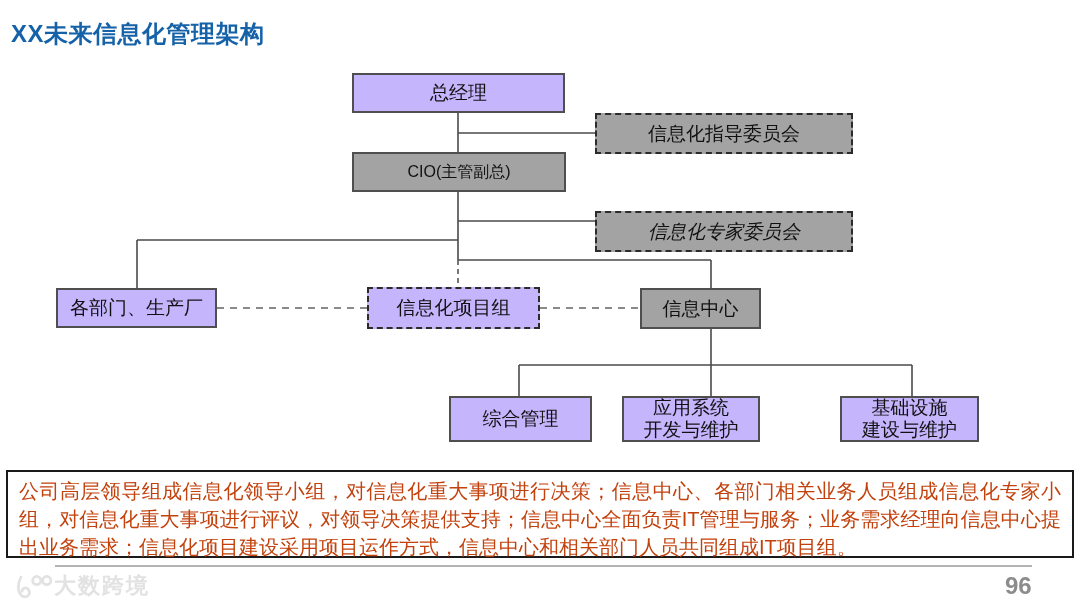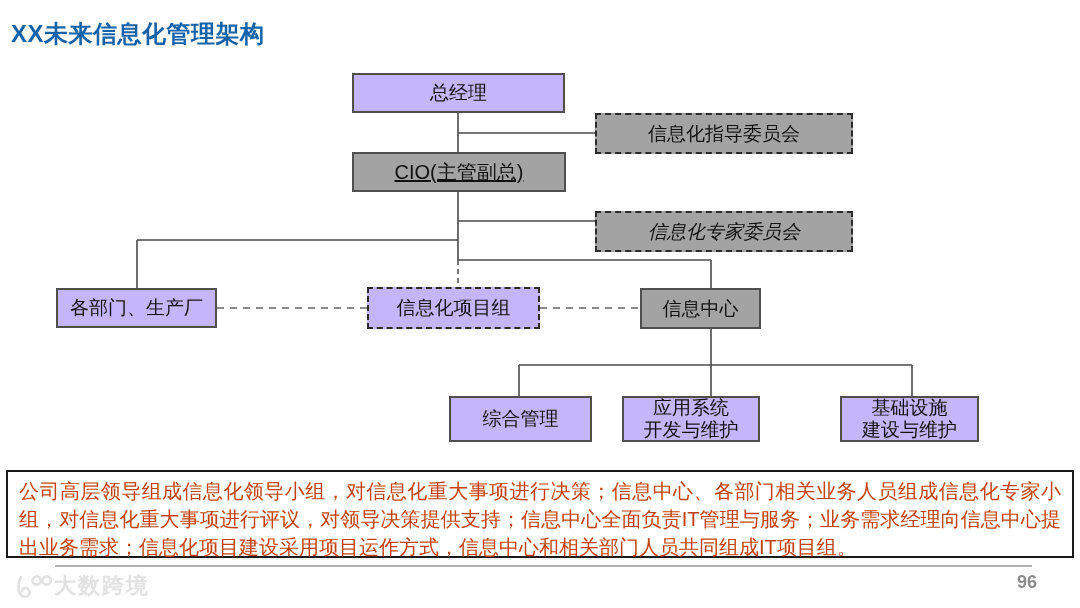--- a/index.html
+++ b/index.html
@@ -16,43 +16,43 @@
     position:absolute;box-sizing:border-box;display:flex;align-items:center;
     justify-content:center;text-align:center;background:#c4b5fd;
     border:2px solid #4f4f4f;color:#111111;font-size:19px;line-height:22px;
     white-space:pre-line;
   }
   .node.gray{background:#a3a3a3;}
   .node.dashed{border:2px dashed #2b2b2b;}
   
   .n-gm{left:352px;top:73px;width:213px;height:40px;}
   .n-steering{left:595px;top:113px;width:258px;height:41px;}
-  .n-cio{left:352px;top:152px;width:214px;height:40px;font-size:20px;text-decoration:underline;}
+  .n-cio{left:352px;top:152px;width:214px;height:40px;font-size:16px;}
   .n-expert{left:595px;top:211px;width:258px;height:41px;font-style:italic;}
   .n-departments{left:56px;top:288px;width:161px;height:40px;}
   .n-project{left:367px;top:287px;width:173px;height:42px;}
   .n-infocenter{left:640px;top:288px;width:121px;height:41px;}
   .n-general{left:449px;top:396px;width:143px;height:46px;}
   .n-appdev{left:622px;top:396px;width:138px;height:46px;}
   .n-infra{left:840px;top:396px;width:139px;height:46px;}
   .summary-box{
     position:absolute;left:6px;top:470px;width:1068px;height:88px;
     box-sizing:border-box;border:2px solid #1a1a1a;padding:5px 11px;
     font-size:20px;line-height:28px;color:#c2410c;text-align:justify;
   }
   .footer-divider{
     position:absolute;left:55px;top:565px;width:977px;height:2px;background:#b3b3b3;
   }
   .footer-logo{
     position:absolute;left:14px;top:571px;display:flex;align-items:center;
     color:#e2e2e2;font-size:22px;font-weight:bold;letter-spacing:2px;
   }
   .page-number{
-    position:absolute;left:1005px;top:572px;width:32px;text-align:right;
-    color:#8c8c8c;font-size:18px;font-weight:bold;
+    position:absolute;left:1005px;top:572px;width:32px;text-align:left;
+    color:#8c8c8c;font-size:24px;font-weight:bold;
   }
 </style>
 </head>
 <body>
 
 <div class="slide">
 
   <div class="slide-title">XX未来信息化管理架构</div>
 
   <svg class="connectors" viewBox="0 0 1080 608" xmlns="http://www.w3.org/2000/svg">

